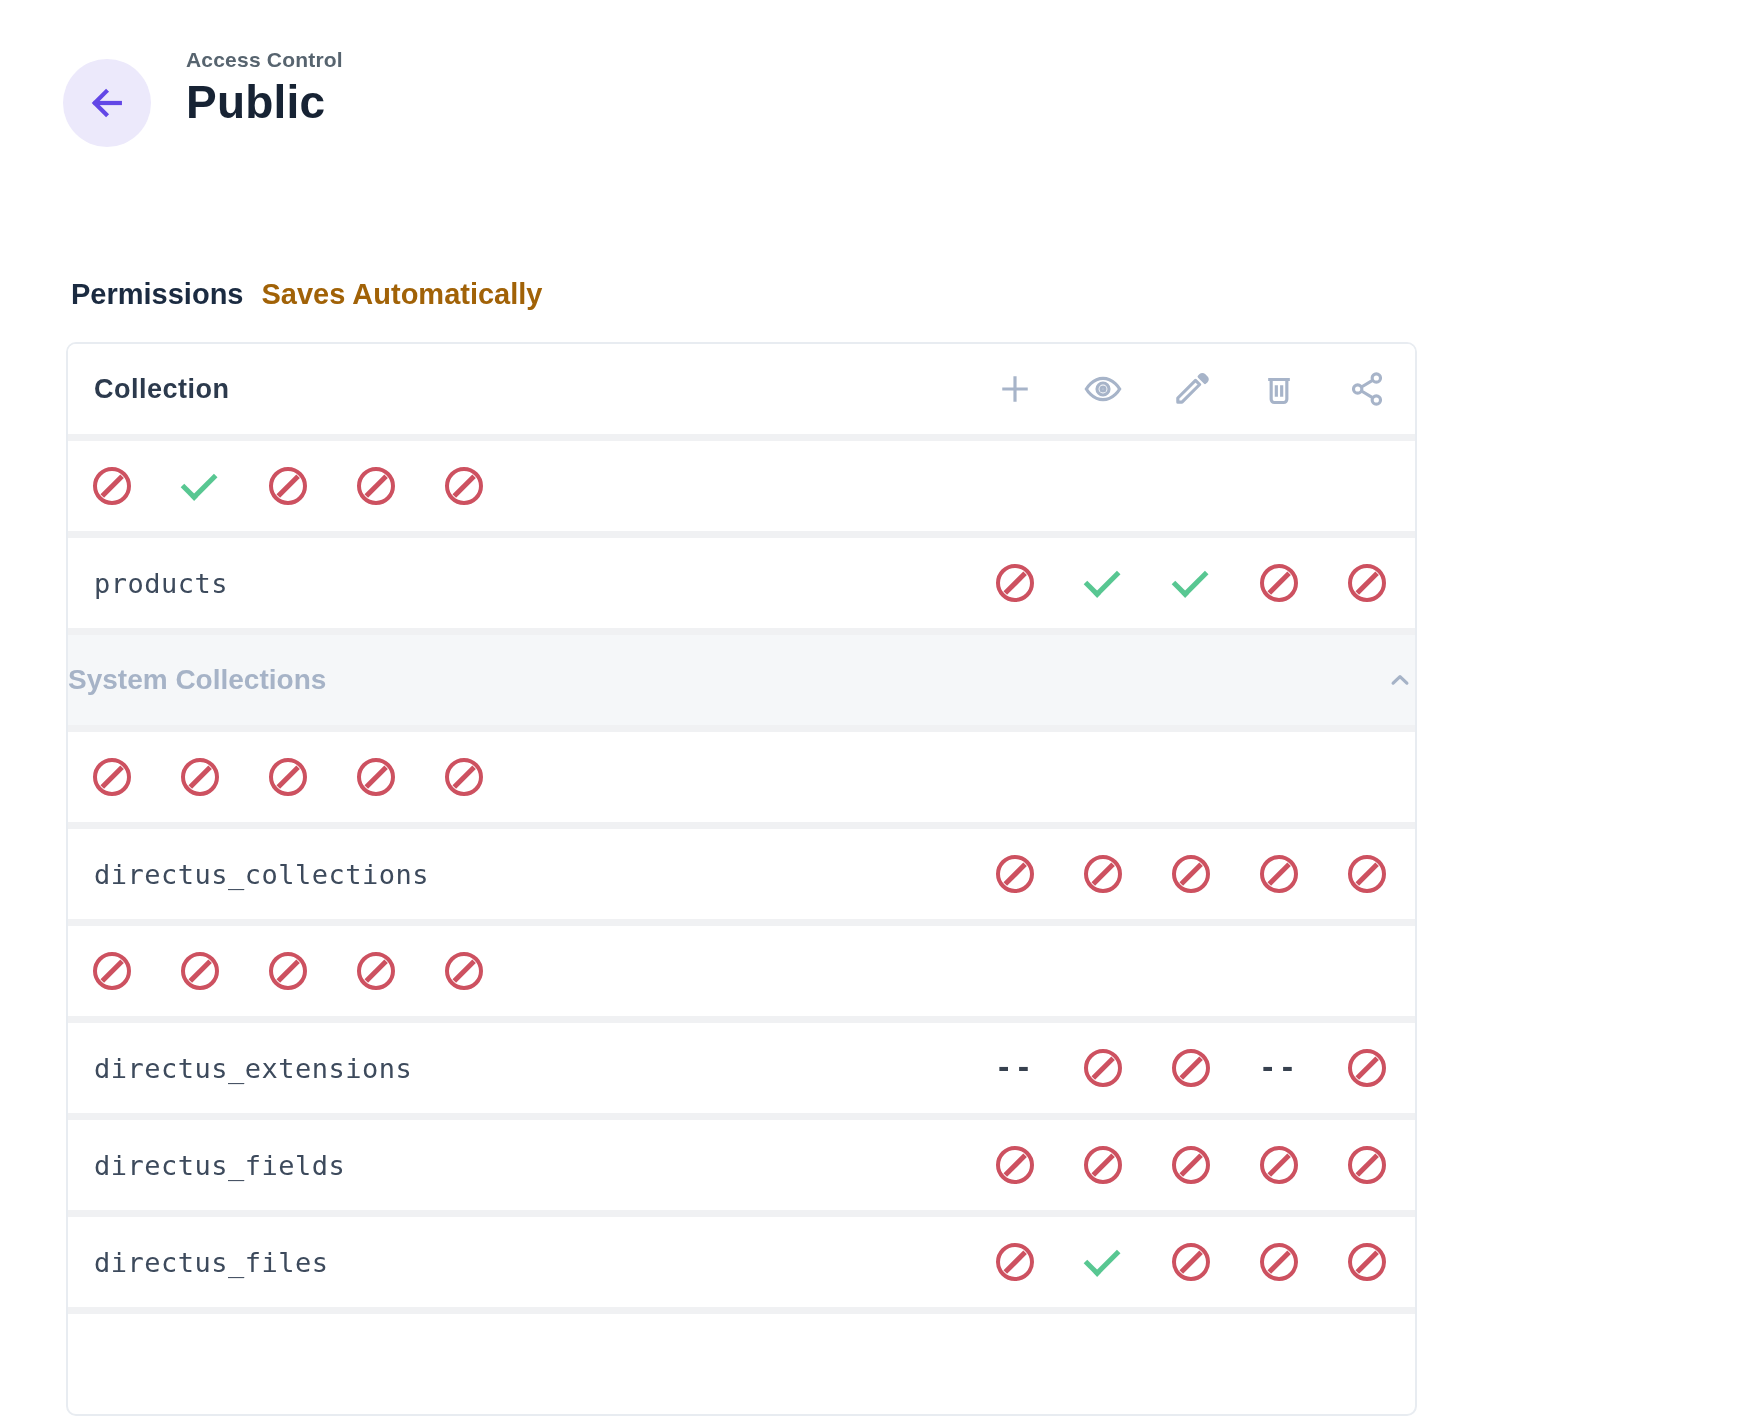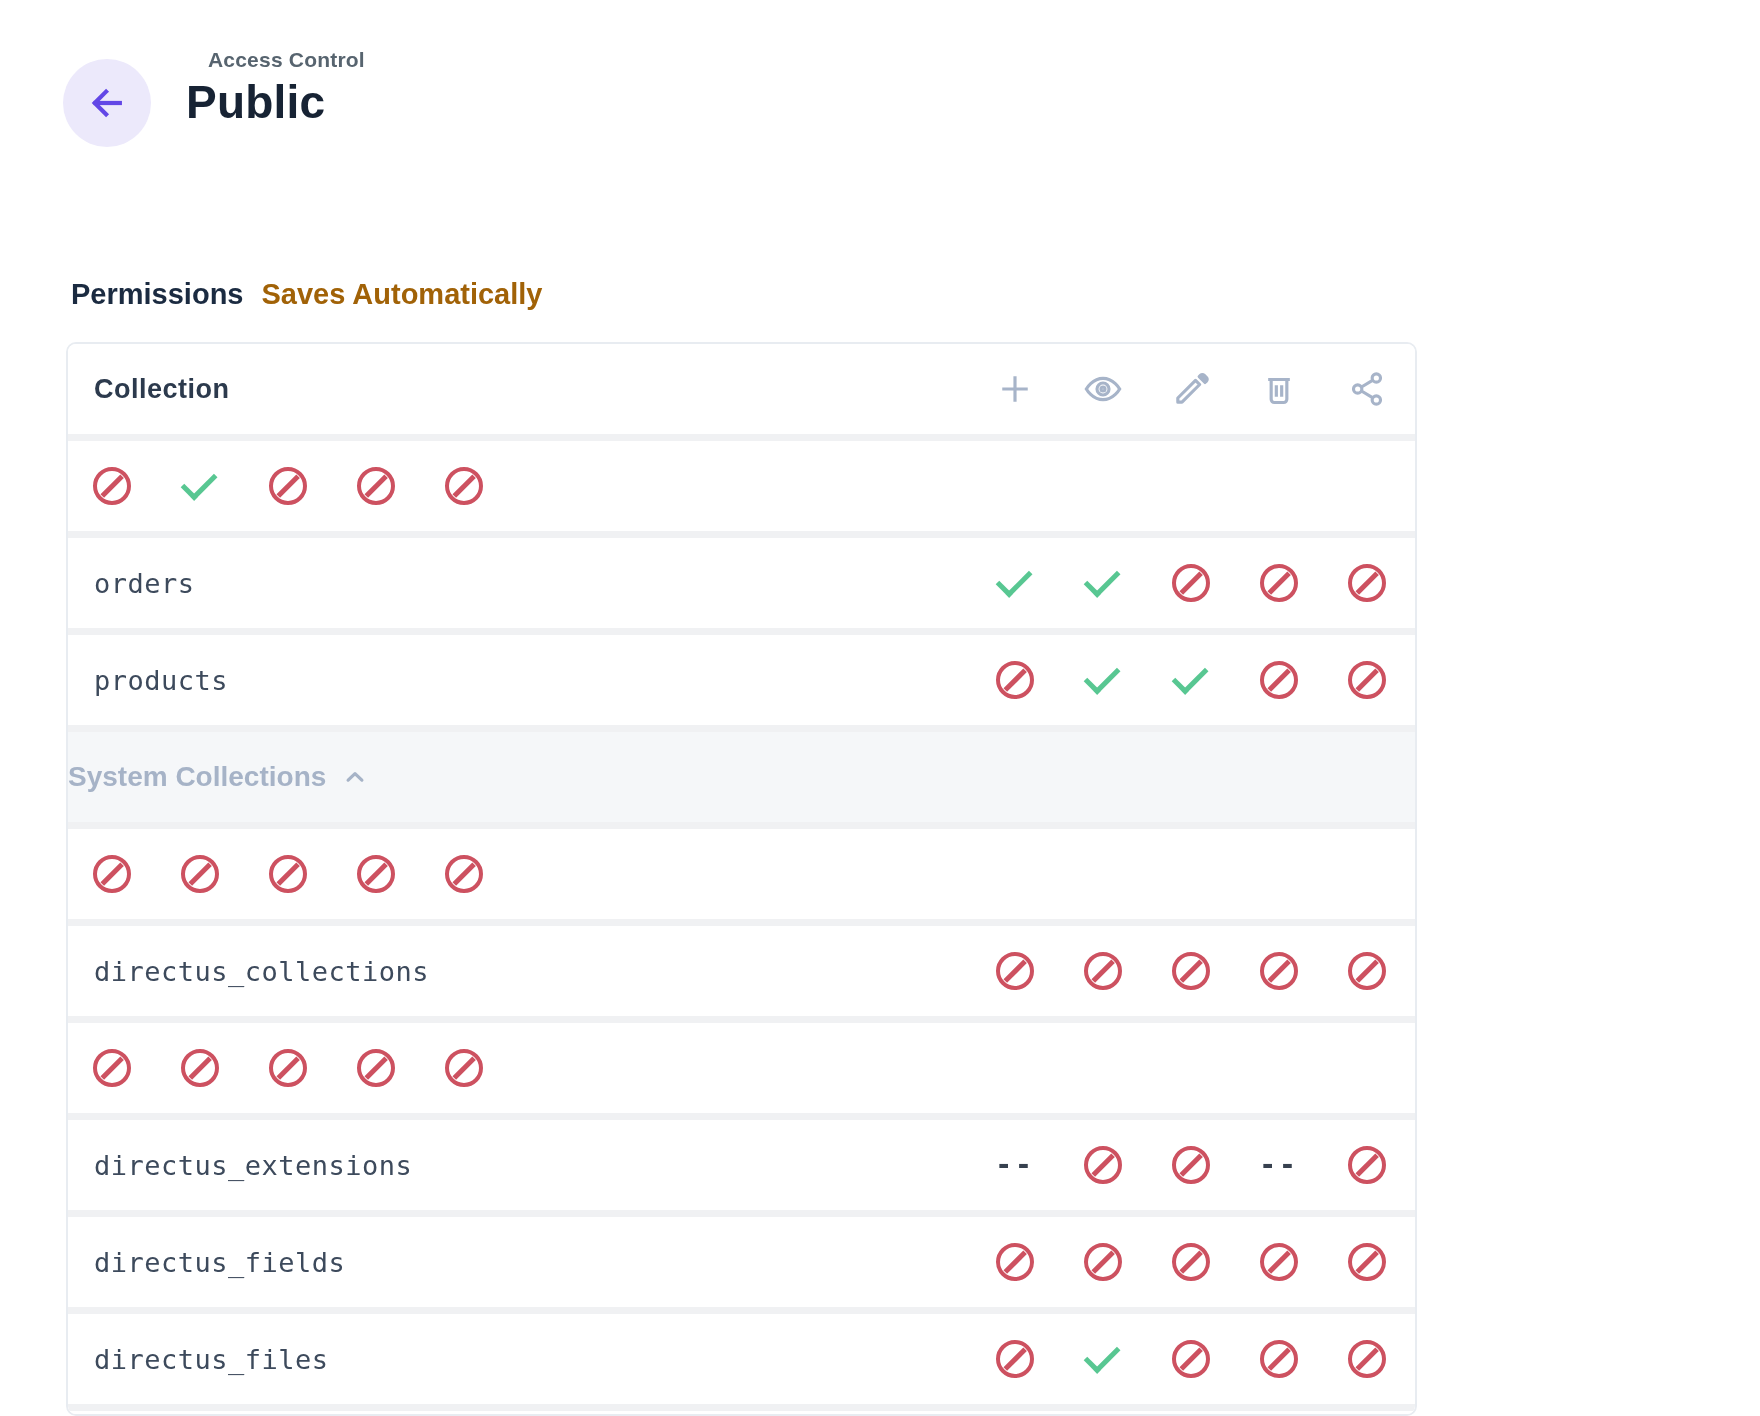--- a/index.html
+++ b/index.html
@@ -8,21 +8,21 @@
     font-family:"Liberation Sans","DejaVu Sans",sans-serif;position:relative;
     -webkit-font-smoothing:antialiased;
   }
   
   .back-btn{
     position:absolute;left:63px;top:59px;width:88px;height:88px;border-radius:50%;
     background:#ece9fb;border:none;display:flex;align-items:center;justify-content:center;
     cursor:pointer;
   }
   .hdr-text{position:absolute;left:186px;top:48px;}
-  .breadcrumb{font-size:21px;font-weight:700;color:#57646f;letter-spacing:.2px;margin-left:22px;}
+  .breadcrumb{font-size:21px;font-weight:700;color:#57646f;letter-spacing:.2px;}
   .page-title{font-size:46px;font-weight:700;color:#172334;margin-top:3px;letter-spacing:.2px;}
   
   .section-heading{position:absolute;left:71px;top:278px;display:flex;gap:18px;align-items:baseline;}
   .section-title{font-size:29px;font-weight:700;color:#1b2b41;}
   .autosave-note{font-size:29px;font-weight:700;color:#a16207;}
   
   .perm-table{
     position:absolute;left:66px;top:342px;width:1351px;height:1074px;
     border:2px solid #e8ecf1;border-radius:10px;box-sizing:border-box;
     background:#fff;overflow:hidden;
@@ -56,21 +56,21 @@
     transform:rotate(-45deg) translate(2px,-4px);
   }
   .perm-dash{
     font-family:"DejaVu Sans Mono","Liberation Mono",monospace;font-size:28px;font-weight:700;
     color:#37414f;letter-spacing:3px;line-height:1;
   }
   .perm-dash::after{content:"--";}
   
   .system-band{
     height:97px;box-sizing:border-box;border-bottom:7px solid #f0f1f3;background:#f5f7f9;
-    display:flex;align-items:center;justify-content:flex-start;gap:14px;cursor:pointer;
+    display:flex;align-items:center;justify-content:space-between;gap:14px;cursor:pointer;
   }
   .system-band-label{font-size:28px;font-weight:700;color:#a6b3c7;}
   .stub-row{height:8px;background:#fff;}
 </style>
 </head>
 <body>
 
 <button class="back-btn">
   <span style="display:flex;">
     <svg width="44" height="44" viewBox="0 0 24 24" fill="none" stroke="#6247e6" stroke-width="2.3" stroke-linecap="square">
@@ -146,40 +146,20 @@
         </div>
       <div class="perm-cell">
           <span class="perm perm-block"></span>
         </div>
       <div class="perm-cell">
           <span class="perm perm-block"></span>
         </div>
     </div>
   </div>
   <div class="t-row">
-    <div class="col-label">orders</div>
-    <div class="perm-cells">
-      <div class="perm-cell">
-          <span class="perm perm-check"></span>
-        </div>
-      <div class="perm-cell">
-          <span class="perm perm-check"></span>
-        </div>
-      <div class="perm-cell">
-          <span class="perm perm-block"></span>
-        </div>
-      <div class="perm-cell">
-          <span class="perm perm-block"></span>
-        </div>
-      <div class="perm-cell">
-          <span class="perm perm-block"></span>
-        </div>
-    </div>
-  </div>
-  <div class="t-row">
     <div class="col-label">products</div>
     <div class="perm-cells">
       <div class="perm-cell">
           <span class="perm perm-block"></span>
         </div>
       <div class="perm-cell">
           <span class="perm perm-check"></span>
         </div>
       <div class="perm-cell">
           <span class="perm perm-check"></span>

